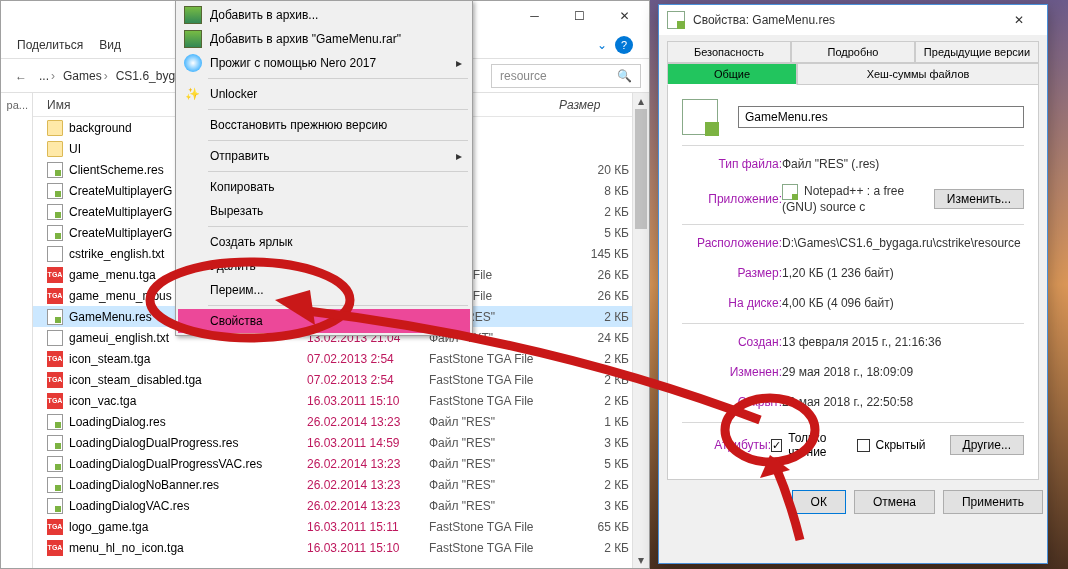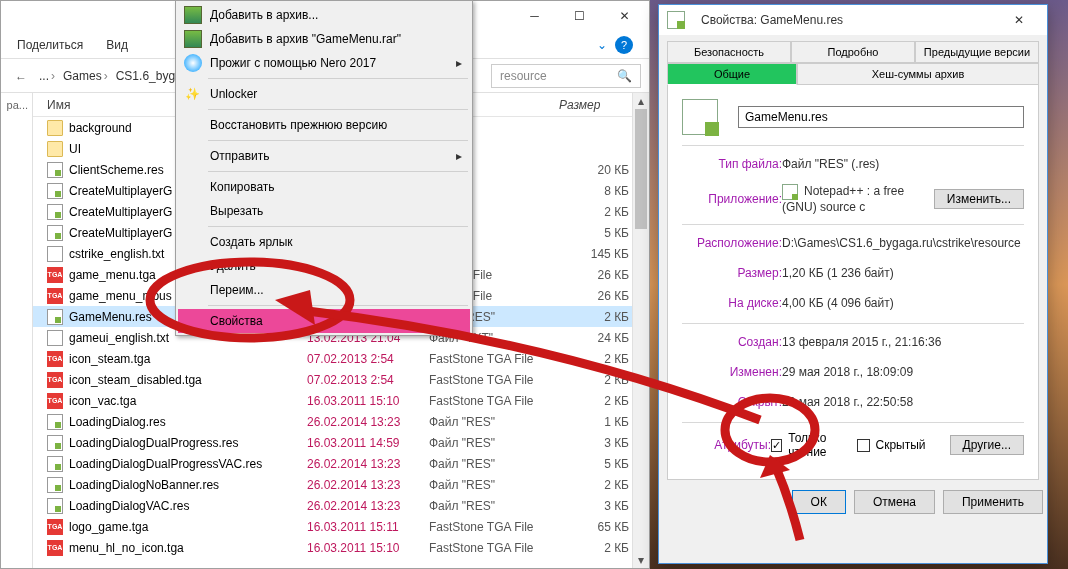--- a/index.html
+++ b/index.html
@@ -3,21 +3,21 @@
 <meta charset="utf-8">
 <style>
 * { box-sizing: border-box; margin: 0; padding: 0; font-family: "Segoe UI", Tahoma, sans-serif; font-size: 12px; }
 body { background: linear-gradient(180deg, #6b5a8a 0%, #d99657 50%, #4a3020 100%); width: 1068px; height: 569px; overflow: hidden; position: relative; }
 
 
 .explorer { position: absolute; left: 0; top: 0; width: 650px; height: 569px; background: #fff; border: 1px solid #a0a0a0; }
 .explorer-titlebar { height: 30px; display: flex; justify-content: flex-end; align-items: center; padding: 0 2px; }
 .titlebtn { width: 45px; height: 28px; display: flex; align-items: center; justify-content: center; color: #333; }
 
-.ribbon { height: 28px; display: flex; align-items: center; gap: 23px; padding: 0 16px; color: #333; border-bottom: 1px solid #e0e0e0; }
+.ribbon { height: 28px; display: flex; align-items: center; gap: 16px; padding: 0 16px; color: #333; border-bottom: 1px solid #e0e0e0; }
 .ribbon-right { margin-left: auto; display: flex; gap: 8px; align-items: center; }
 .help-icon { width: 18px; height: 18px; border-radius: 50%; background: #0078d7; color: #fff; display: flex; align-items: center; justify-content: center; font-size: 11px; }
 
 .addressbar { height: 34px; display: flex; align-items: center; padding: 0 8px; gap: 6px; border-bottom: 1px solid #e0e0e0; }
 .navbtn { width: 24px; height: 24px; display: flex; align-items: center; justify-content: center; color: #555; }
 .crumb { color: #333; }
 .crumb-sep::after { content: "›"; color: #888; margin: 0 2px; }
 .search { width: 150px; height: 24px; border: 1px solid #ccc; padding: 0 8px; color: #888; display: flex; align-items: center; justify-content: space-between; }
 
 .content { display: flex; height: calc(100% - 92px); }
@@ -48,21 +48,21 @@
 
 .ctxmenu { position: absolute; left: 175px; top: 0; width: 298px; background: #f0f0f0; border: 1px solid #a0a0a0; box-shadow: 2px 2px 4px rgba(0,0,0,0.3); z-index: 20; padding: 2px; }
 .ctxitem { height: 24px; display: flex; align-items: center; padding: 0 28px 0 32px; position: relative; }
 .ctxitem.highlighted { background: #ec4899; }
 .ctxicon { position: absolute; left: 6px; width: 18px; height: 18px; display: flex; align-items: center; justify-content: center; }
 .ctxsep { height: 1px; background: #d0d0d0; margin: 3px 2px 3px 30px; }
 .ctxarrow { position: absolute; right: 8px; color: #333; }
 
 
 .props { position: absolute; left: 658px; top: 4px; width: 390px; height: 560px; background: #f0f0f0; border: 1px solid #4a90d9; box-shadow: 0 4px 16px rgba(0,0,0,0.3); }
-.props-titlebar { height: 30px; background: #fff; display: flex; align-items: center; padding: 0 8px; gap: 8px; }
+.props-titlebar { height: 30px; background: #fff; display: flex; align-items: center; padding: 0 8px; }
 .props-ticon { width: 18px; height: 18px; background: #fff; border: 1px solid #8a8; margin-right: 8px; position: relative; }
 .props-ticon::after { content: ""; position: absolute; right: -1px; bottom: -1px; width: 8px; height: 8px; background: #7cb342; }
 .props-title { color: #333; }
 .props-close { margin-left: auto; width: 40px; height: 28px; display: flex; align-items: center; justify-content: center; color: #333; }
 
 .tabs { padding: 6px 8px 0 8px; }
 .tabrow { display: flex; }
 .tab { flex: 1; text-align: center; padding: 4px 6px; border: 1px solid #ccc; background: #f0f0f0; font-size: 11px; }
 .tab.active { background: #22c55e; border-bottom: 1px solid #fff; }
 .tabbody { border: 1px solid #ccc; border-top: none; background: #fff; padding: 14px 14px 10px 14px; }
@@ -393,21 +393,21 @@
     <div class="props-close">✕</div>
   </div>
   <div class="tabs">
     <div class="tabrow">
       <div class="tab">Безопасность</div>
       <div class="tab">Подробно</div>
       <div class="tab">Предыдущие версии</div>
     </div>
     <div class="tabrow">
       <div class="tab active" style="flex:0 0 130px">Общие</div>
-      <div class="tab">Хеш-суммы архив</div>
+      <div class="tab">Хеш-суммы файлов</div>
     </div>
     <div class="tabbody">
       <div class="proprow">
         <span class="bigicon"></span>
         <input class="propinput" value="GameMenu.res" style="">
       </div>
       <div class="propsep"></div>
       <div class="proprow">
         <span class="proplabel">Тип файла:</span>
         <span class="propval">Файл "RES" (.res)</span>

